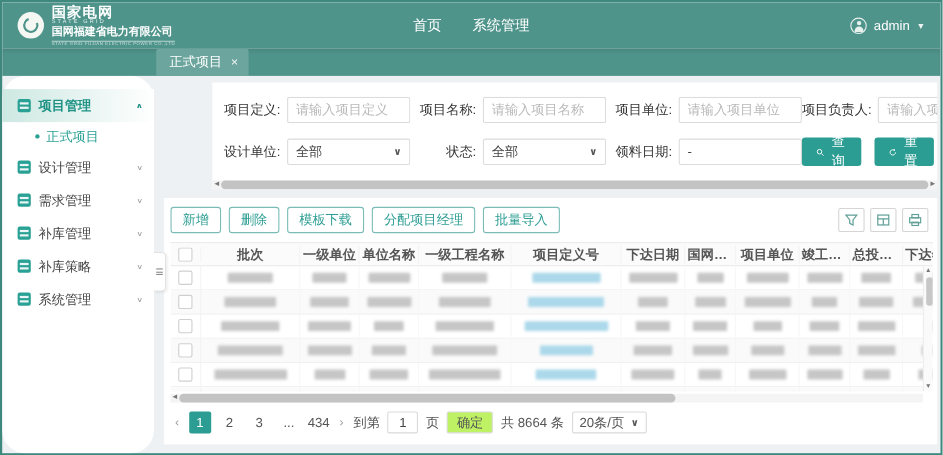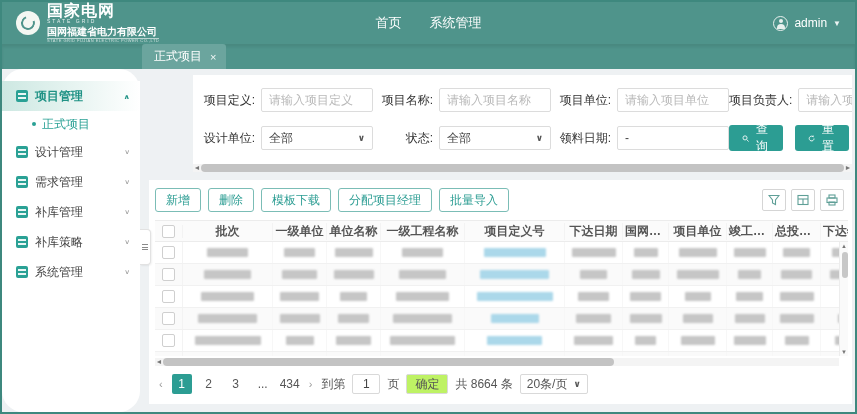--- a/index.html
+++ b/index.html
@@ -10,21 +10,21 @@
 
   
   .topbar { height:42px; background:#4f948b; display:flex; align-items:center;
     padding:0 14px; position:relative; flex:0 0 auto; }
   .logo { display:flex; align-items:center; gap:7px; color:#fff; }
   .logo-emblem { width:24px; height:24px; border-radius:50%; background:#f4f7f2;
     position:relative; flex:0 0 auto; }
   .logo-emblem::after{ content:""; position:absolute; inset:5px; border-radius:50%;
     border:2px solid #4f948b; border-top-color:transparent; transform:rotate(25deg);}
   .logo-texts { display:flex; flex-direction:column; line-height:1.05; }
-  .logo-title { font-size:16px; font-weight:bold; letter-spacing:1px; }
+  .logo-title { font-size:13px; font-weight:bold; letter-spacing:1px; }
   .logo-sub { font-size:5px; letter-spacing:2px; opacity:.85; }
   .logo-company { font-size:10px; font-weight:bold; margin-top:2px;
     border-bottom:1px solid rgba(255,255,255,.6); padding-bottom:1px; }
   .logo-company-en { font-size:4px; letter-spacing:.5px; opacity:.7; }
   .nav { position:absolute; left:0; right:0; top:0; bottom:0; display:flex;
     align-items:center; justify-content:center; gap:28px; pointer-events:none; }
   .nav-item { color:#fff; font-size:13px; cursor:pointer; pointer-events:auto; }
   .userbox { margin-left:auto; display:flex; align-items:center; gap:6px; color:#fff;
     font-size:12px; cursor:pointer; }
   .avatar { width:15px; height:15px; border:1px solid #e8f0ee; border-radius:50%;

